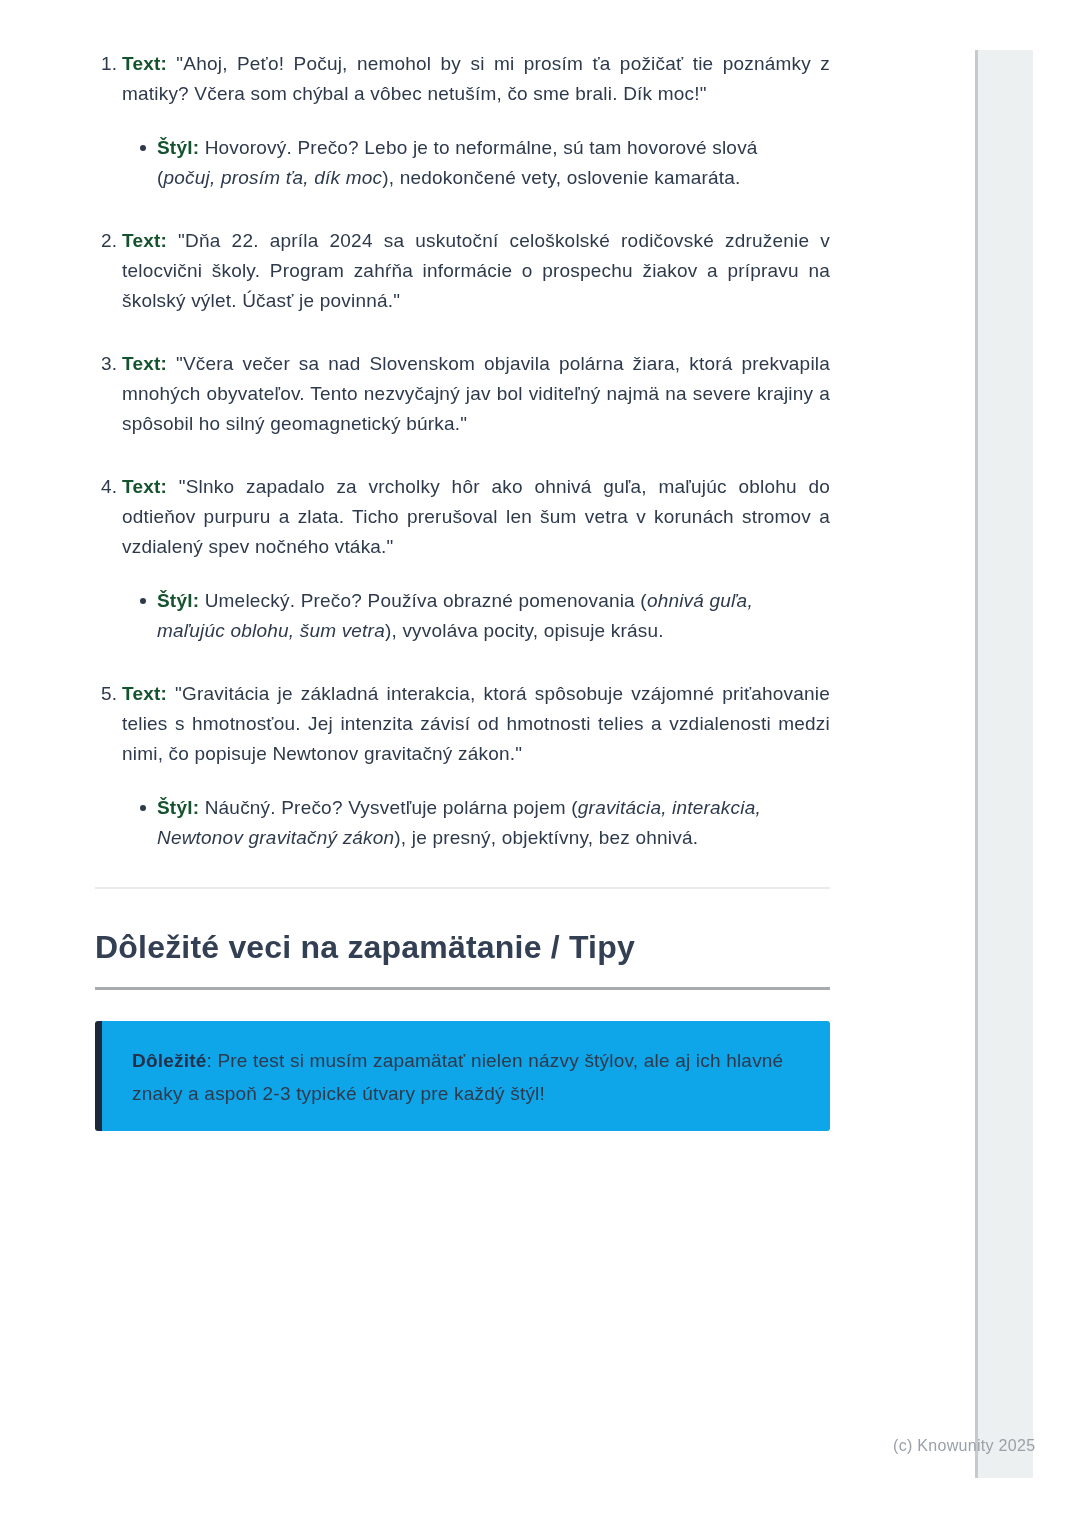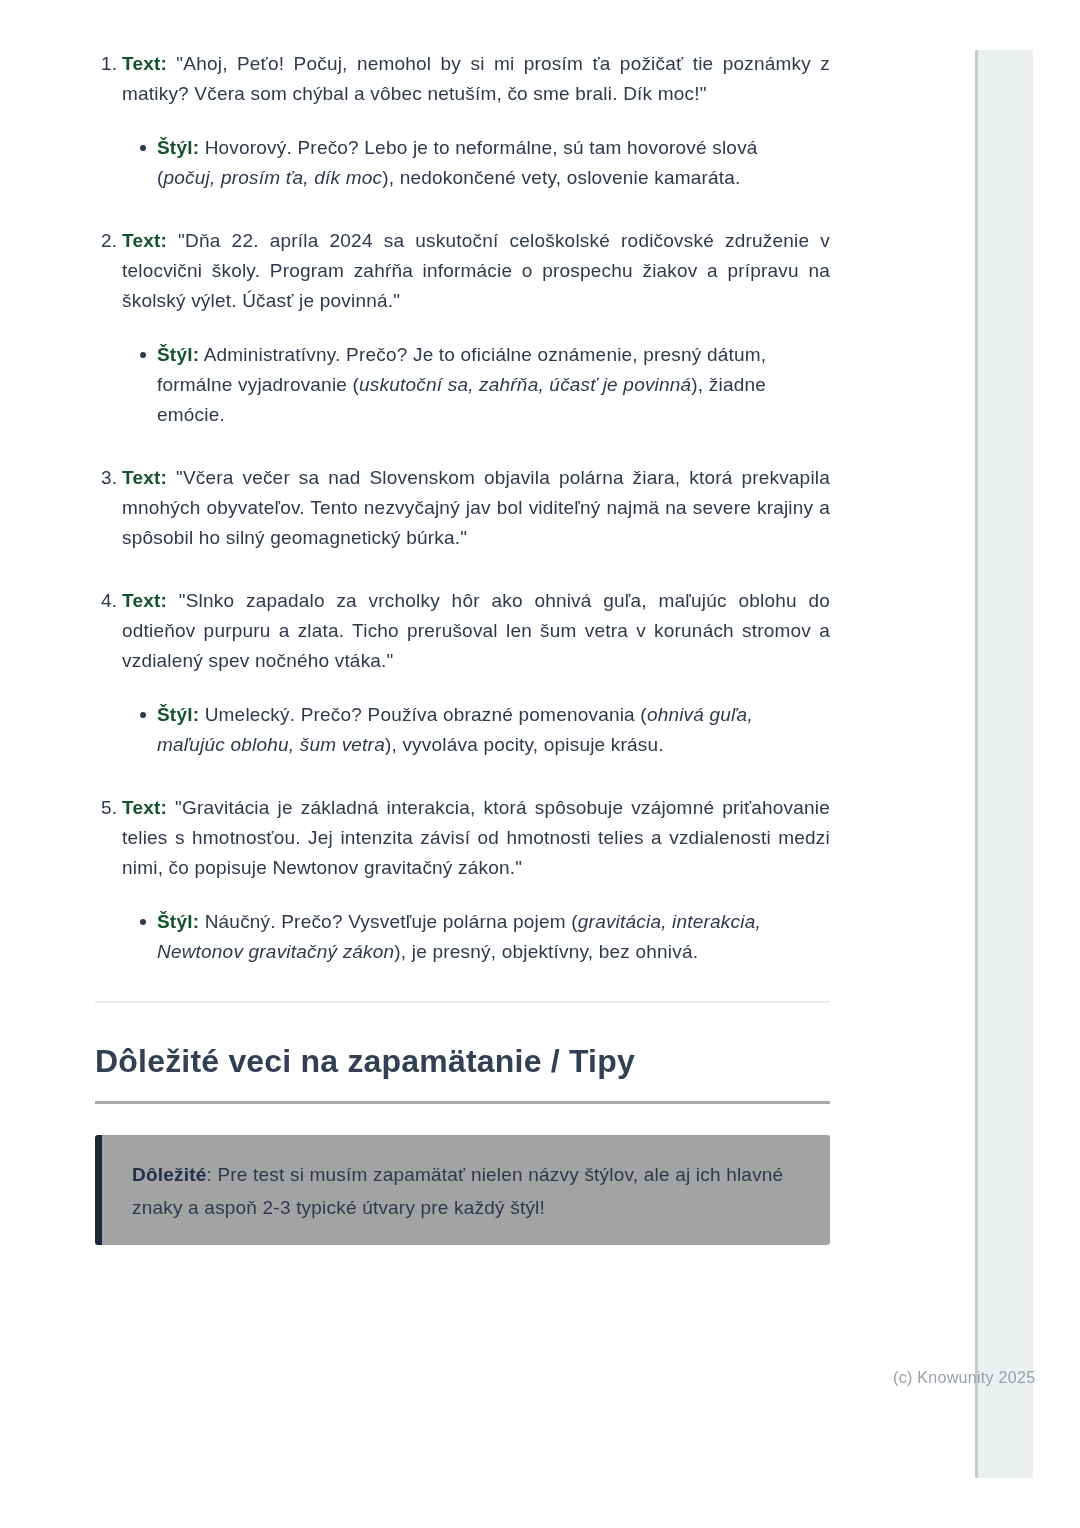--- a/index.html
+++ b/index.html
@@ -83,21 +83,21 @@
     letter-spacing: 0.2px;
     color: #333f52;
   }
   .divider-dark {
     height: 3px;
     background: #a7abad;
     margin-top: 18px;
   }
   .callout {
     margin-top: 31px;
-    background: #a3a3a3;
+    background: #0ea5e9;
     border-left: 7px solid #1d2939;
     border-radius: 3px;
     padding: 23px 30px 21px 30px;
     font-size: 19px;
     line-height: 33px;
     letter-spacing: 0.2px;
     color: #2e3a4c;
   }
   .callout strong {
     font-weight: 700;
@@ -108,21 +108,21 @@
     left: 975px;
     top: 50px;
     width: 58px;
     height: 1428px;
     background: #edf0f1;
     border-left: 3px solid #c6cacc;
   }
   .watermark {
     position: absolute;
     left: 893px;
-    top: 1368px;
+    top: 1436px;
     font-size: 16px;
     line-height: 20px;
     color: #9aa0a8;
     letter-spacing: 0.3px;
     z-index: 2;
     white-space: nowrap;
   }
 </style>
 </head>
 <body>
@@ -133,21 +133,20 @@
 
     <ol class="items">
 
       <li class="item">
         <p class="item-text"><span class="item-num">1.</span><strong>Text:</strong> <span>"Ahoj, Peťo! Počuj, nemohol by si mi prosím ťa požičať tie poznámky z matiky? Včera som chýbal a vôbec netuším, čo sme brali. Dík moc!"</span></p>
         <div class="style-bullet"><span class="bullet-marker"></span><strong>Štýl:</strong> <span>Hovorový. Prečo? Lebo je to neformálne, sú tam hovorové slová (</span><em>počuj, prosím ťa, dík moc</em><span>), nedokončené vety, oslovenie kamaráta.</span></div>
       </li>
 
       <li class="item">
         <p class="item-text"><span class="item-num">2.</span><strong>Text:</strong> <span>"Dňa 22. apríla 2024 sa uskutoční celoškolské rodičovské združenie v telocvični školy. Program zahŕňa informácie o prospechu žiakov a prípravu na školský výlet. Účasť je povinná."</span></p>
-        <div class="style-bullet"><span class="bullet-marker"></span><strong>Štýl:</strong> <span>Administratívny. Prečo? Je to oficiálne oznámenie, presný dátum, formálne vyjadrovanie (</span><em>uskutoční sa, zahŕňa, účasť je povinná</em><span>), žiadne emócie.</span></div>
       </li>
 
       <li class="item">
         <p class="item-text"><span class="item-num">3.</span><strong>Text:</strong> <span>"Včera večer sa nad Slovenskom objavila polárna žiara, ktorá prekvapila mnohých obyvateľov. Tento nezvyčajný jav bol viditeľný najmä na severe krajiny a spôsobil ho silný geomagnetický búrka."</span></p>
       </li>
 
       <li class="item">
         <p class="item-text"><span class="item-num">4.</span><strong>Text:</strong> <span>"Slnko zapadalo za vrcholky hôr ako ohnivá guľa, maľujúc oblohu do odtieňov purpuru a zlata. Ticho prerušoval len šum vetra v korunách stromov a vzdialený spev nočného vtáka."</span></p>
         <div class="style-bullet"><span class="bullet-marker"></span><strong>Štýl:</strong> <span>Umelecký. Prečo? Používa obrazné pomenovania (</span><em>ohnivá guľa, maľujúc oblohu, šum vetra</em><span>), vyvoláva pocity, opisuje krásu.</span></div>
       </li>

